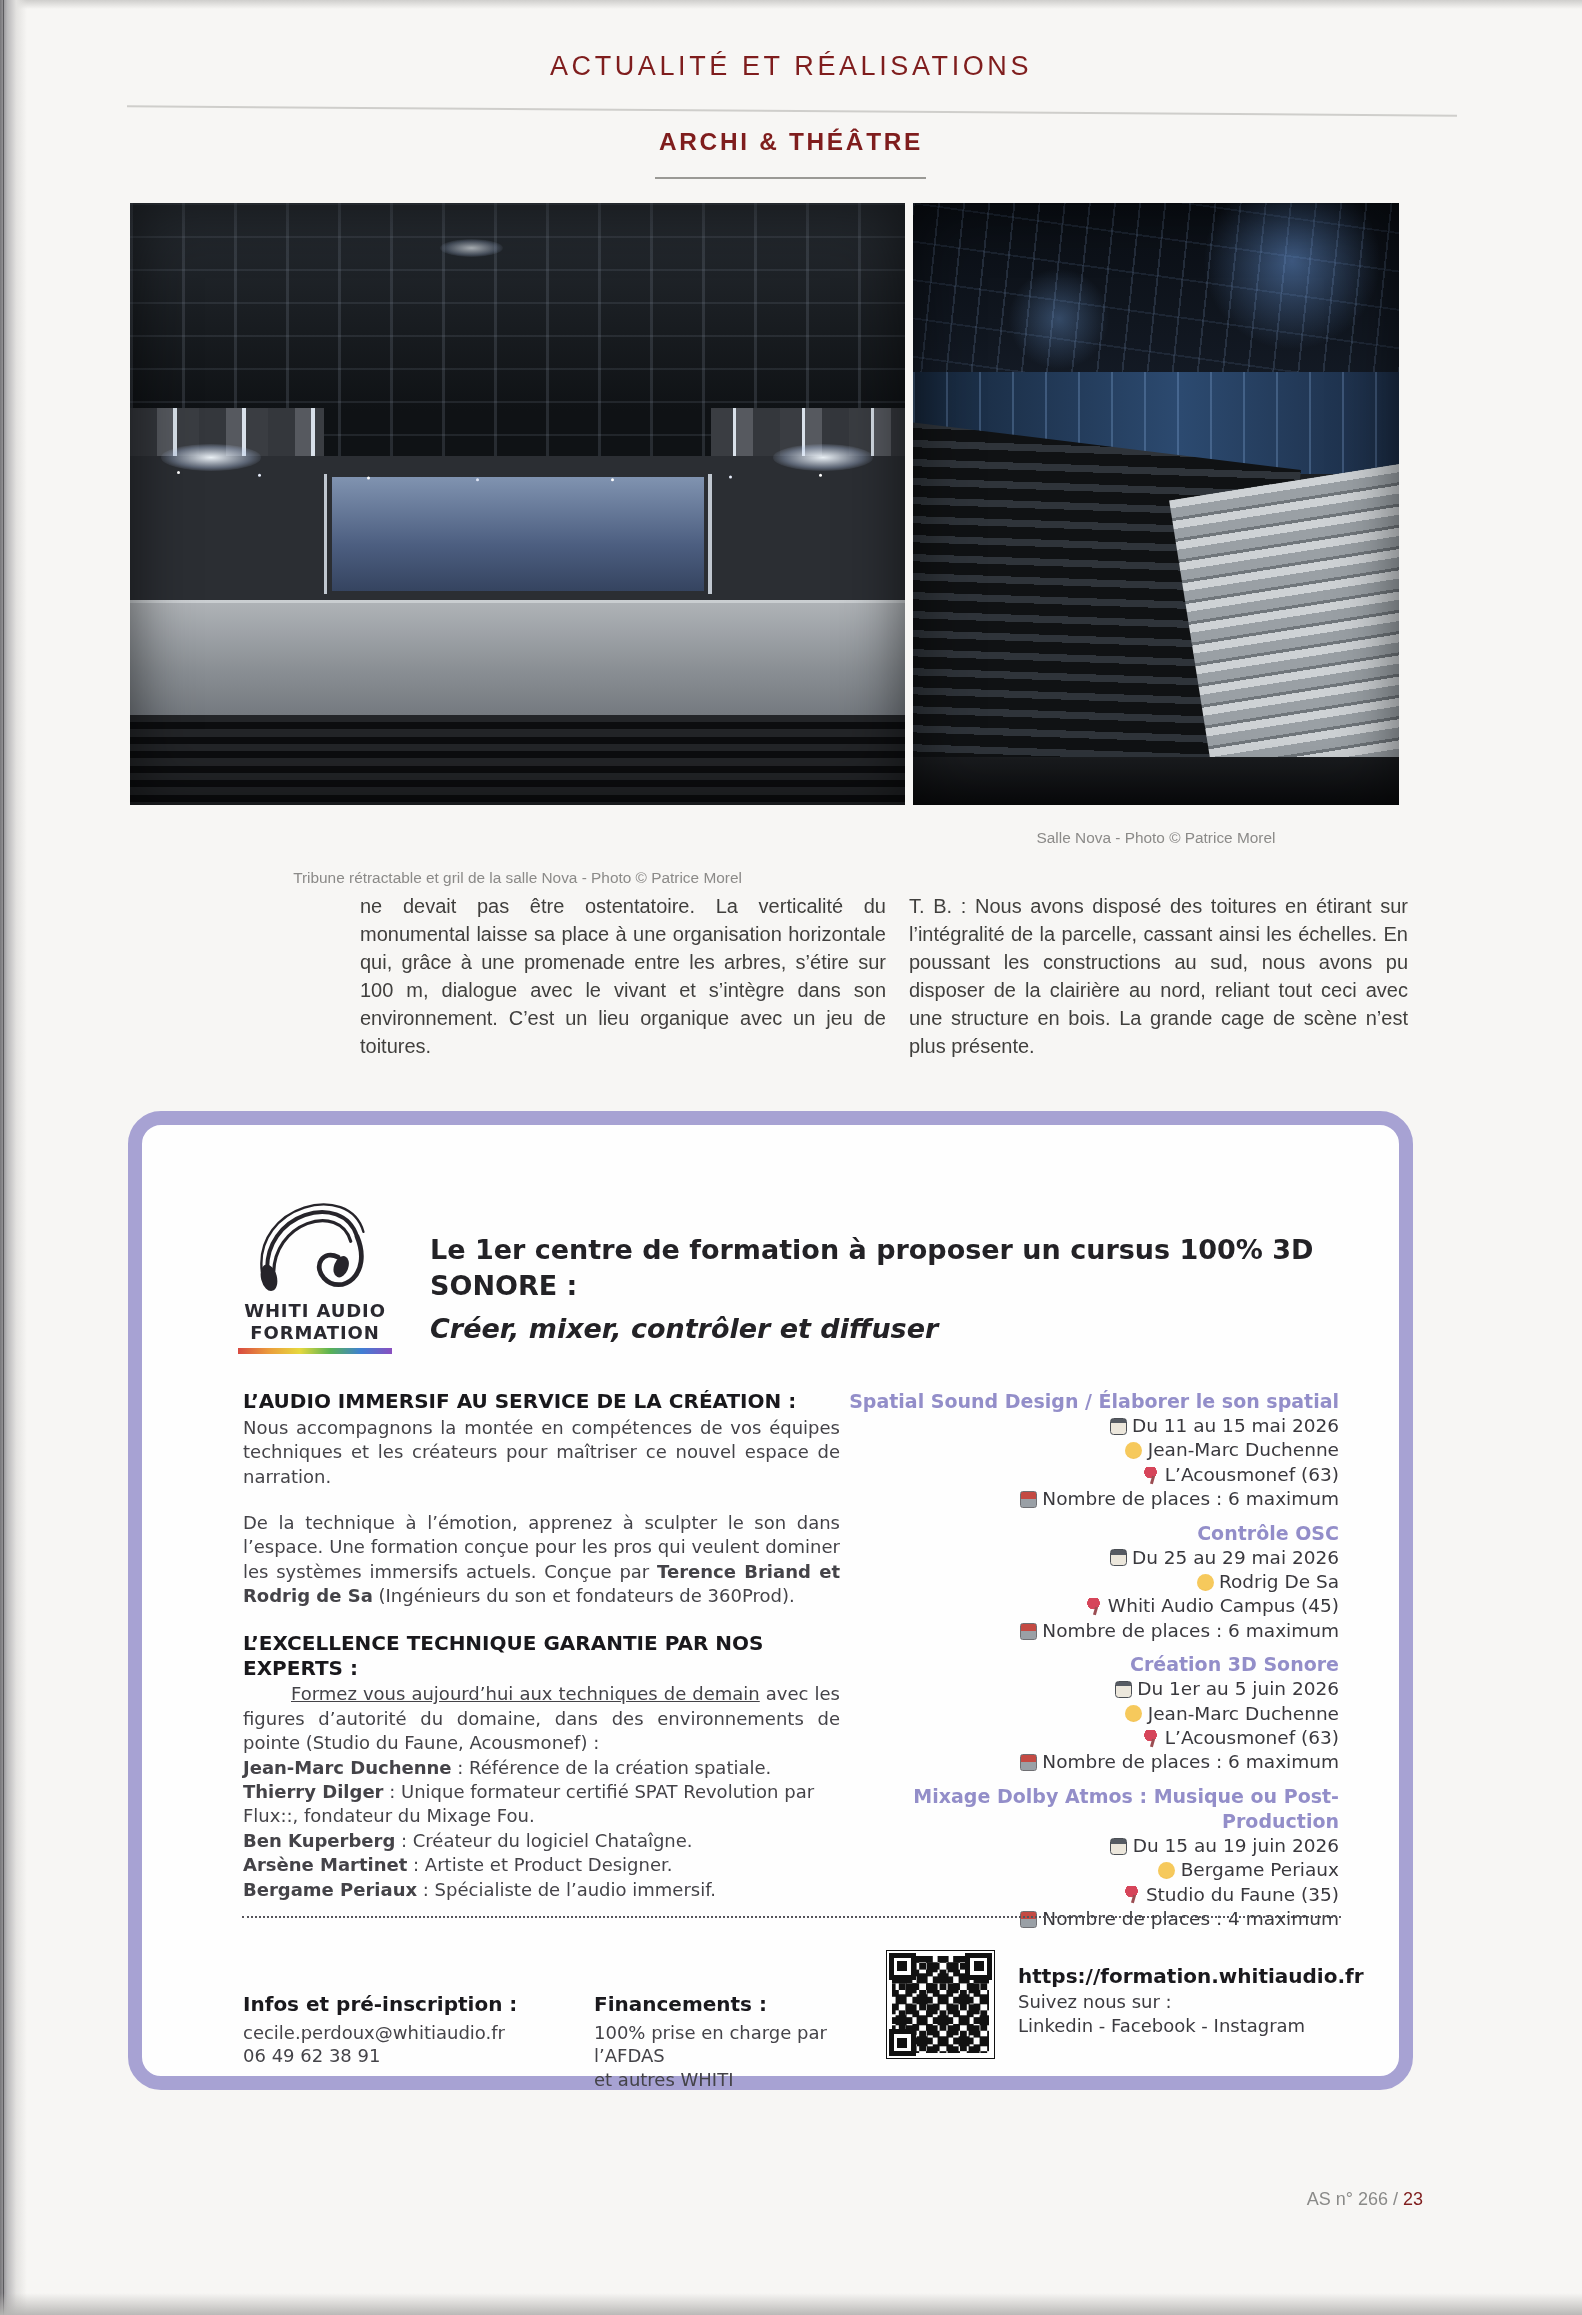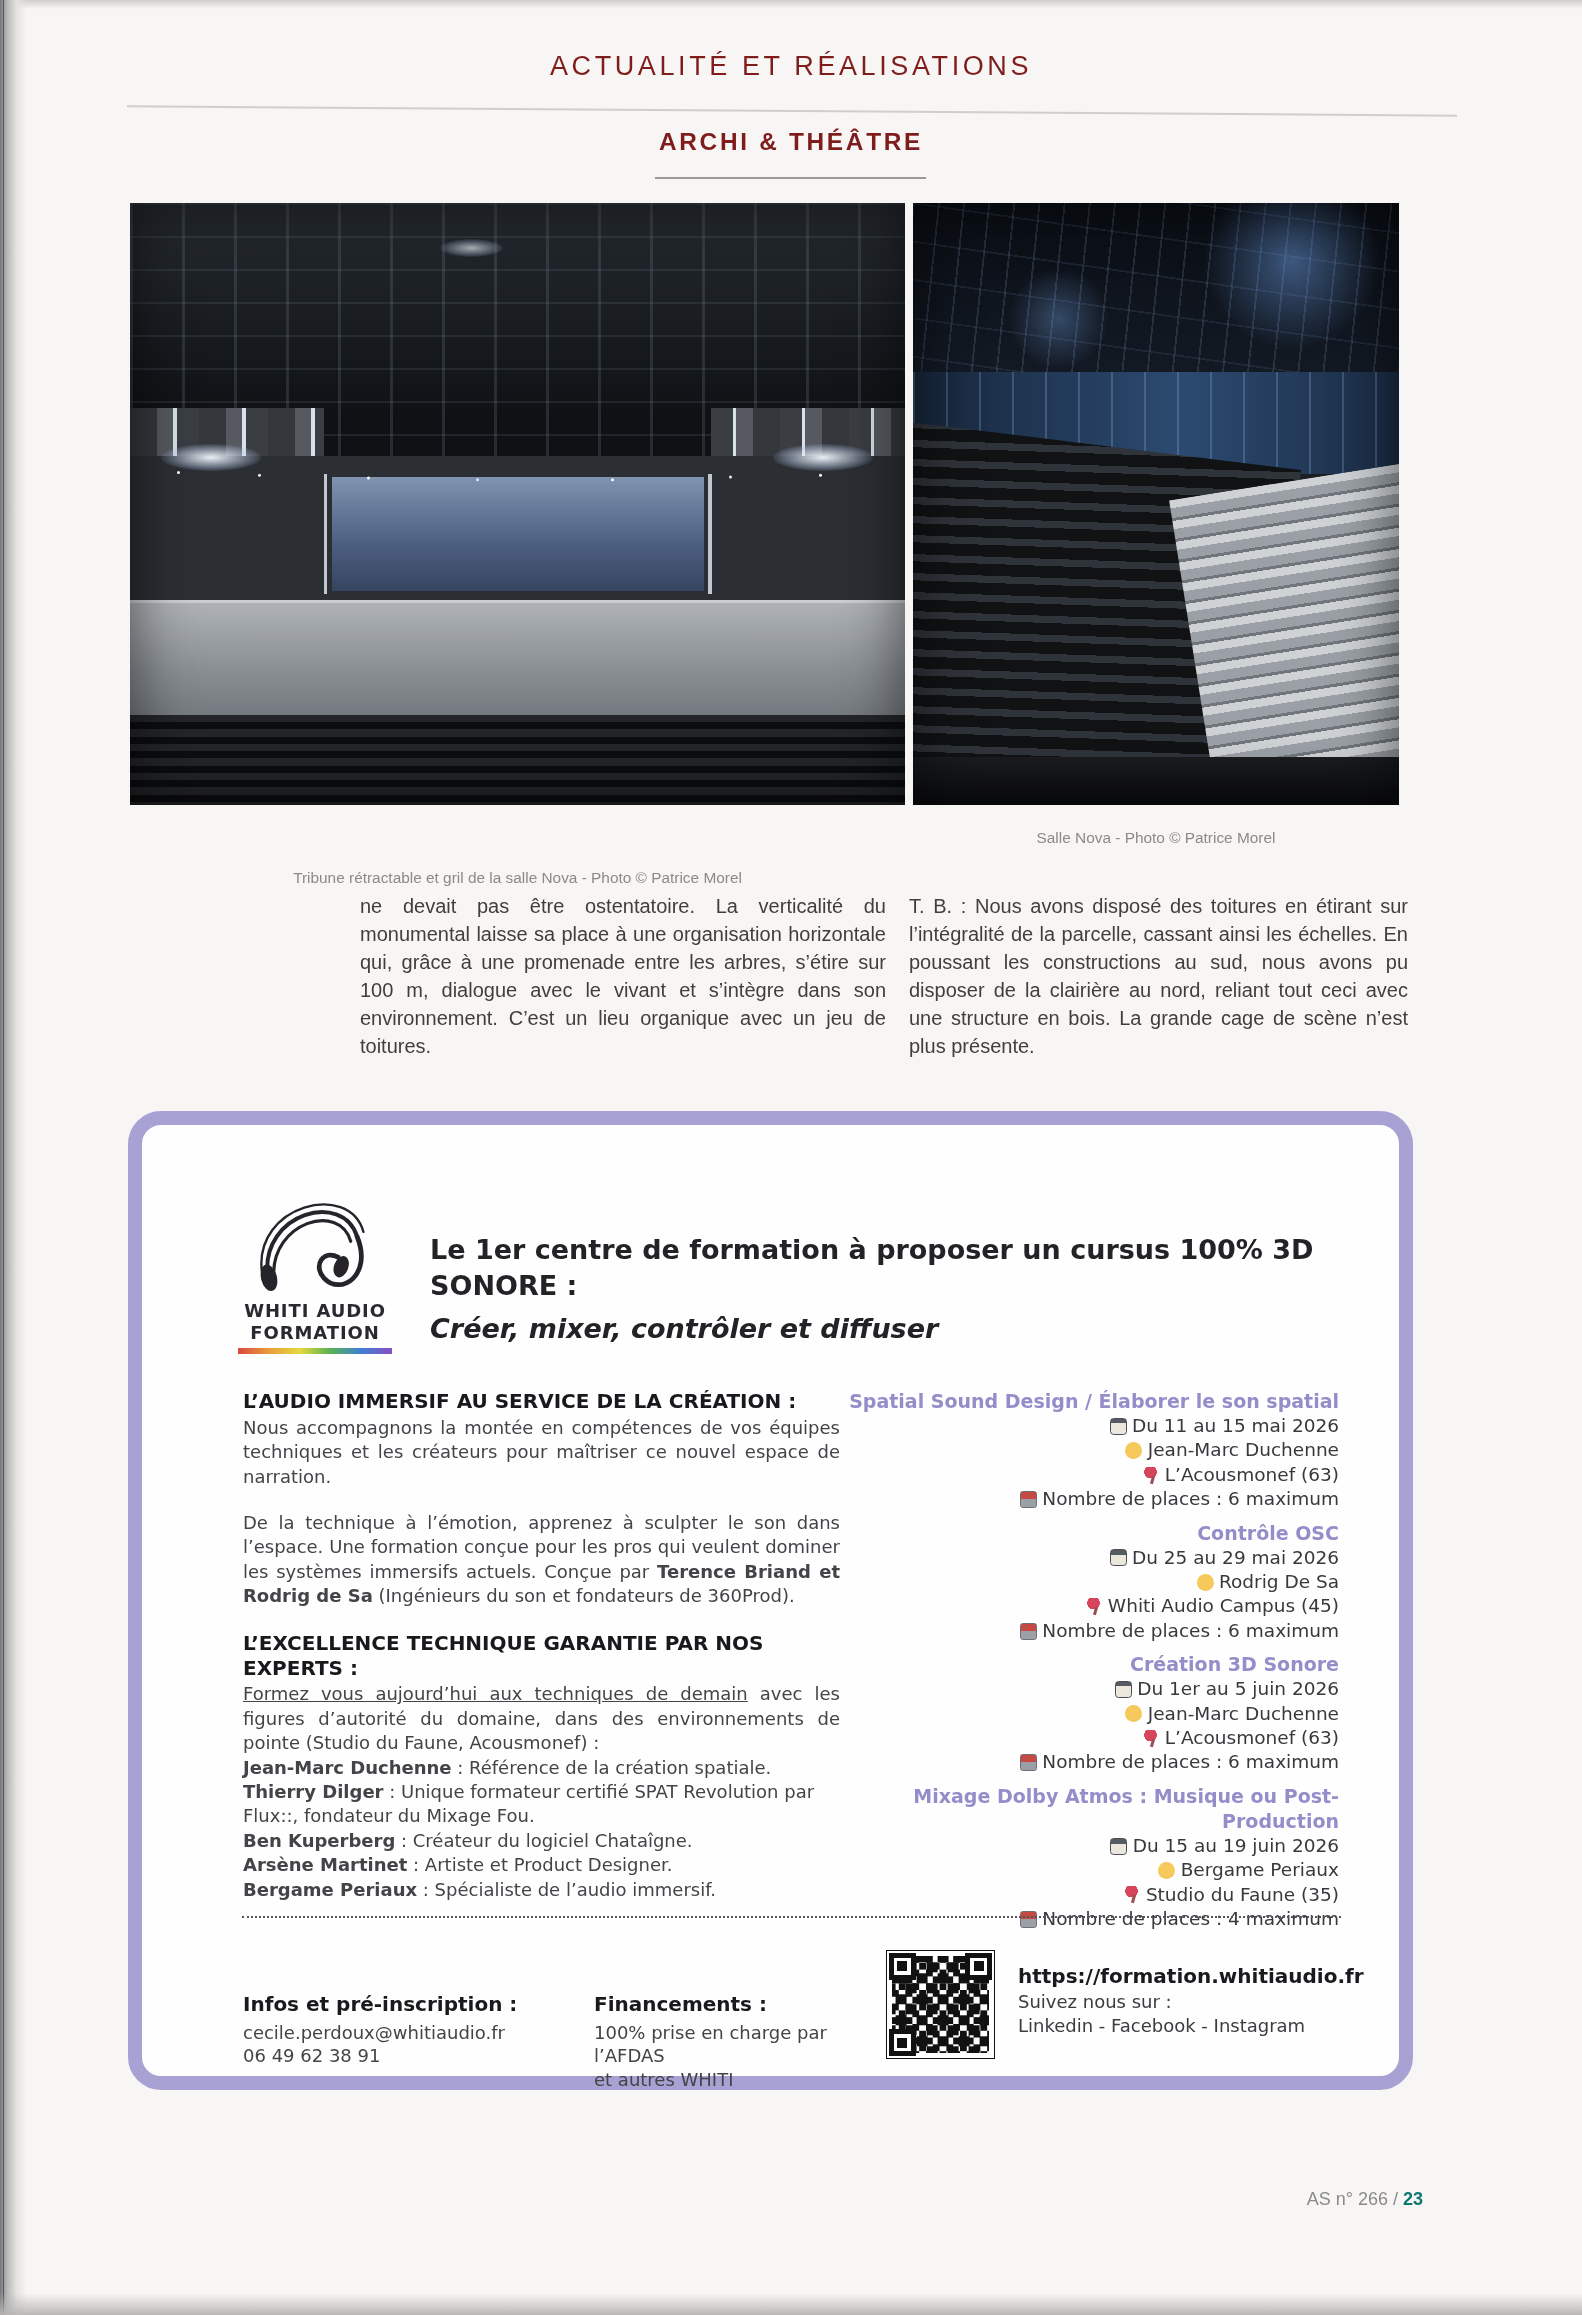--- a/index.html
+++ b/index.html
@@ -94,21 +94,21 @@
       background:linear-gradient(90deg,#d84a41,#eb9c3c,#e6d83e,#58b254,#3f7fd4,#8a4fc0);}
   .ad-title{position:absolute;left:288px;top:107px;width:932px;color:#232226;}
   .ad-title .t1{font-size:27px;font-weight:700;line-height:36px;}
   .ad-title .t2{font-size:27px;font-weight:700;font-style:italic;line-height:36px;margin-top:7.2px;}
 
   .ad-left{position:absolute;left:101px;top:264px;width:597px;font-size:18px;line-height:24.4px;color:#444348;text-align:justify;}
   .ad-left h3{margin:0;font-size:20px;line-height:25px;color:#19181c;font-weight:700;text-align:left;}
   .ad-left p{margin:1.8px 0 0;}
   .ad-left .blk{margin-bottom:22px;}
   .ad-left .experts p{margin:0;text-align:left;}
-  .b{font-weight:700;} .u{text-decoration:underline;}
+  .b{font-weight:700;} .u{text-decoration:underline;margin-left:48px;}
 
   .ad-right{position:absolute;left:697px;top:264px;width:500px;text-align:right;}
   .session{margin-bottom:9px;}
   .session-title{font-size:19px;font-weight:700;color:#938ec9;line-height:25px;}
   .srow{font-size:18.5px;color:#39383d;line-height:24.4px;}
   .ico{display:inline-block;width:17px;height:17px;margin-right:5.4px;vertical-align:-2.7px;position:relative;}
   .ico[data-icon="calendar-icon"]{background:linear-gradient(180deg,#565b63 0 4.5px,#ece7dc 4.5px);
       border:1.8px solid #4a4e54;border-radius:3.6px;}
   .ico[data-icon="person-icon"]{background:radial-gradient(circle at 50% 40%,#f6c95c 0 62%,#e9b348 100%);border-radius:50%;}
   .ico[data-icon="pin-icon"]{background:radial-gradient(circle at 50% 30%,#d6455a 0 42%,rgba(0,0,0,0) 44%);}
@@ -130,21 +130,21 @@
       background-size:13.6px 13.6px,21px 21px;background-position:0 0,3.6px 6.3px;}
   .qr-f{position:absolute;width:27px;height:27px;border:5.4px solid #111;background:#fff;}
   .qr-f:after{content:"";position:absolute;inset:3.6px;background:#111;}
   .qr-f.f1{left:1.8px;top:1.8px;} .qr-f.f2{right:1.8px;top:1.8px;} .qr-f.f3{left:1.8px;bottom:1.8px;}
   .weblock{position:absolute;left:876px;top:838px;width:362px;text-align:left;}
   .weblock .url{font-size:20px;font-weight:700;color:#1a191d;line-height:27px;}
   .weblock .follow,.weblock .socials{font-size:18px;color:#3c3b40;line-height:24.4px;}
 
   .footer{position:absolute;right:159px;top:2189px;font-size:18px;color:#8a8a88;
       font-family:"Liberation Sans",sans-serif;}
-  .footer .pnum{font-weight:700;color:#0f766e;}
+  .footer .pnum{font-weight:400;color:#7f1d1d;}
 </style>
 </head>
 <body>
 
 <div class="page">
   <div class="edge-top"></div>
   <div class="edge-left"></div>
 
   <div class="kicker">ACTUALITÉ ET RÉALISATIONS</div>
   <div class="rule-1"></div>

